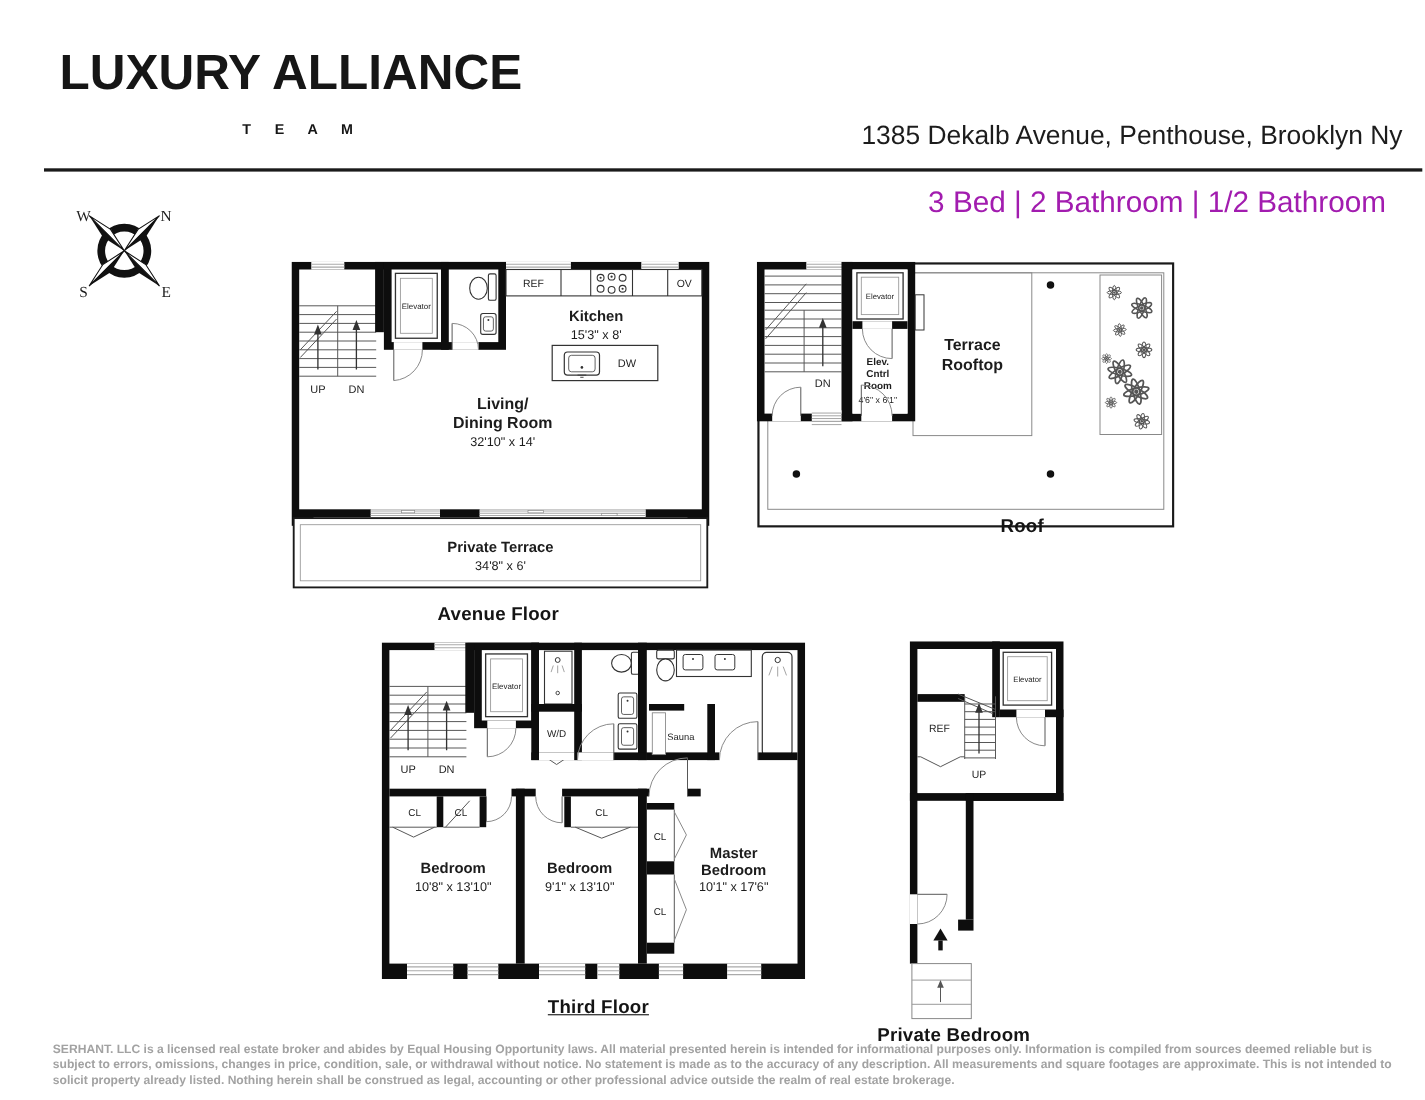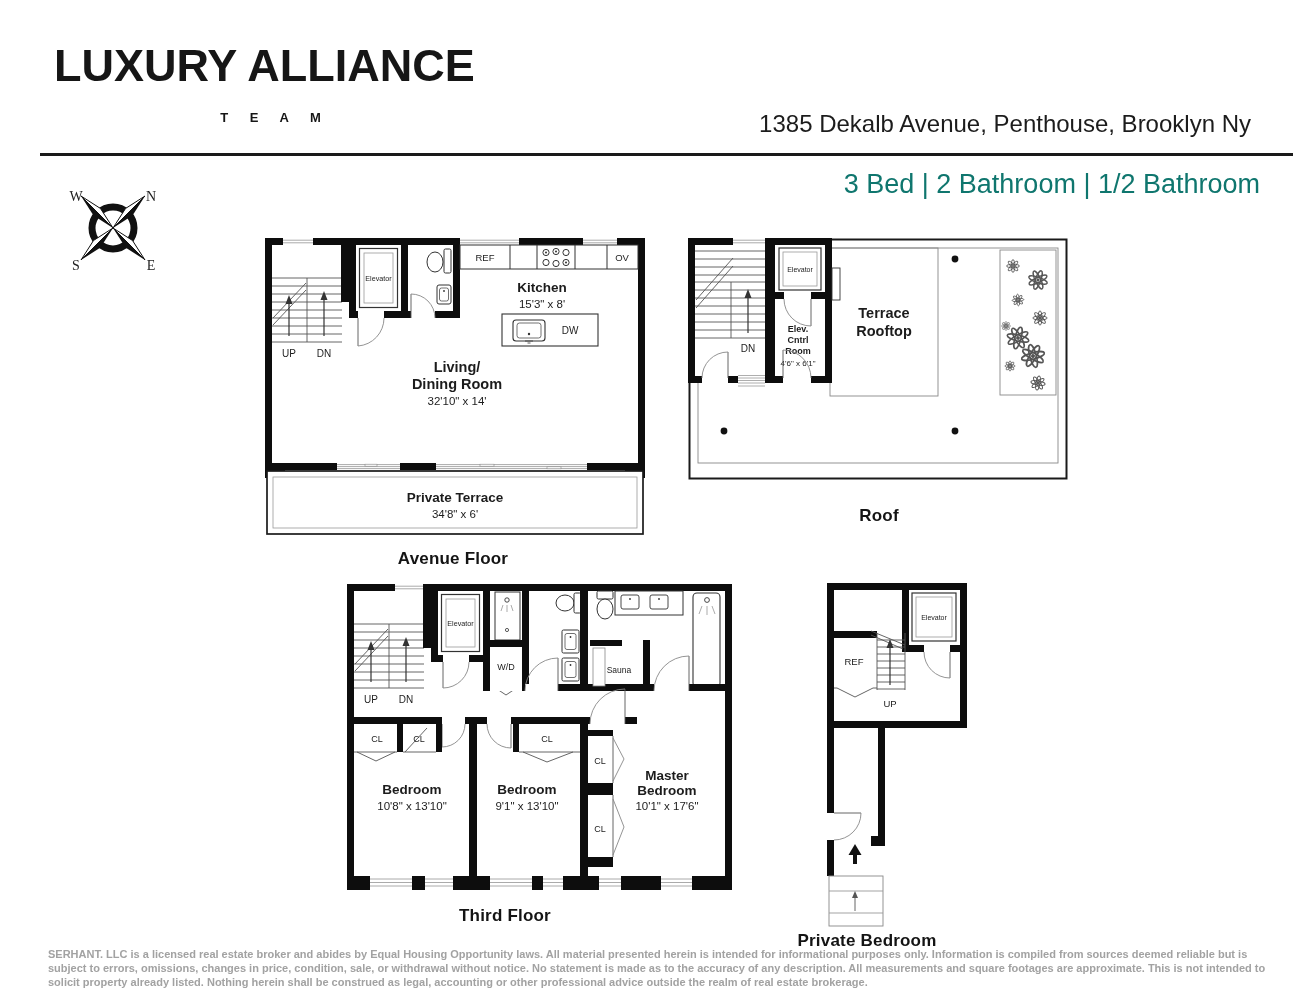--- a/index.html
+++ b/index.html
@@ -11,26 +11,26 @@
   .abs { position:absolute; }
   .brand {
     left:54px; top:40px; font-size:45px; font-weight:900; letter-spacing:0px;
     color:#161616; white-space:nowrap;
   }
   .brand-sub {
     left:54px; top:110px; width:442px; text-align:center; font-size:13px;
     font-weight:700; letter-spacing:9px; color:#161616;
   }
   .address {
-    right:44px; top:110px; font-size:24px; font-weight:400; color:#1c1c1c;
+    right:20px; top:110px; font-size:24px; font-weight:400; color:#1c1c1c;
     white-space:nowrap;
   }
   .rule { left:40px; top:153px; width:1253px; height:3px; background:#1a1a1a; }
   .specs {
-    right:35px; top:169px; font-size:27px; font-weight:400; color:#0f766e;
+    right:35px; top:169px; font-size:27px; font-weight:400; color:#a21caf;
     white-space:nowrap;
   }
   .plan-caption {
     font-size:17px; font-weight:800; color:#141414; text-align:center;
     letter-spacing:0.2px;
   }
   .footer {
     left:48px; top:947px; width:1240px; font-size:11px; line-height:14px;
     color:#a2a2a2; font-weight:700;
   }
@@ -265,21 +265,21 @@
       <rect x="50" y="135" width="27" height="10" fill="#fff"></rect>
       <path d="M50 137.5 H77 M50 140 H77 M50 142.5 H77 M50 145 H77 M50 148 H77" stroke="#999" stroke-width="0.8" fill="none"></path>
       <rect x="95" y="135" width="28" height="10" fill="#fff"></rect>
       <g stroke="#888" stroke-width="0.9" fill="none">
         <line x1="95" y1="140" x2="95" y2="112" stroke="#555"></line>
         <path d="M95 112 A28 28 0 0 1 123 140"></path>
       </g>
       <rect x="144" y="30" width="8" height="32" fill="#fff" stroke="#333" stroke-width="0.9"></rect>
     </g>
   </svg>
-  <div class="abs plan-caption" style="left:809px; top:506px; width:140px;">Roof</div>
+  <div class="abs plan-caption" style="left:809px; top:469px; width:140px;text-align:right;">Roof</div>
 
   <svg class="abs" style="left:347px; top:584px;" width="385" height="312" viewBox="0 0 385 312">
     <rect x="0" y="0" width="385" height="306" fill="#0d0d0d"></rect>
     <rect x="7" y="7" width="371" height="285" fill="#fff"></rect>
     <rect x="48" y="0" width="30" height="7" fill="#fff"></rect>
     <path d="M48 2.2 H78 M48 4.8 H78" stroke="#aaa" stroke-width="1" fill="none"></path>
 
     <g stroke="#555" stroke-width="0.9" fill="none">
       <path d="M7 40 H77 M7 48 H77 M7 56 H77 M7 64 H77 M7 72 H77 M7 80 H77 M7 88 H77 M7 96 H77 M7 104 H77"></path>
       <path d="M42 40 V104"></path>
@@ -439,21 +439,21 @@
       <rect x="143" y="292" width="42" height="14" fill="#fff" stroke="none"></rect>
       <path d="M143 295 H185 M143 298.5 H185 M143 302 H185" fill="none"></path>
       <rect x="196" y="292" width="20" height="14" fill="#fff" stroke="none"></rect>
       <path d="M196 295 H216 M196 298.5 H216 M196 302 H216" fill="none"></path>
       <rect x="252" y="292" width="22" height="14" fill="#fff" stroke="none"></rect>
       <path d="M252 295 H274 M252 298.5 H274 M252 302 H274" fill="none"></path>
       <rect x="314" y="292" width="31" height="14" fill="#fff" stroke="none"></rect>
       <path d="M314 295 H345 M314 298.5 H345 M314 302 H345" fill="none"></path>
     </g>
   </svg>
-  <div class="abs plan-caption" style="left:425px; top:906px; width:160px;">Third Floor</div>
+  <div class="abs plan-caption" style="left:464px; top:906px; width:160px;text-decoration:underline;">Third Floor</div>
 
   <svg class="abs" style="left:827px; top:583px;" width="140" height="345" viewBox="0 0 140 345">
 
     <rect x="0" y="0" width="140" height="145" fill="#0d0d0d"></rect>
     <rect x="7" y="7" width="126" height="131" fill="#fff"></rect>
 
     <g>
       <rect x="75" y="0" width="7" height="69" fill="#0d0d0d"></rect>
       <rect x="82" y="62" width="58" height="7" fill="#0d0d0d"></rect>
       <rect x="85" y="10" width="44" height="48" fill="#fff" stroke="#333" stroke-width="1.2"></rect>

